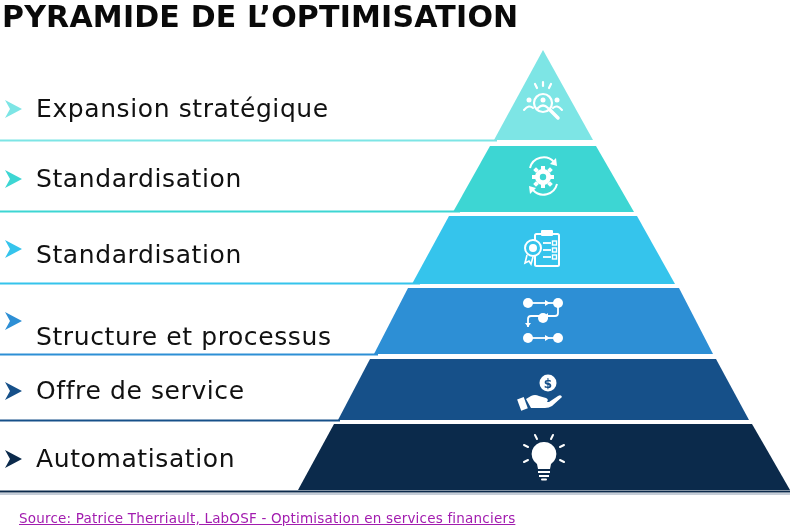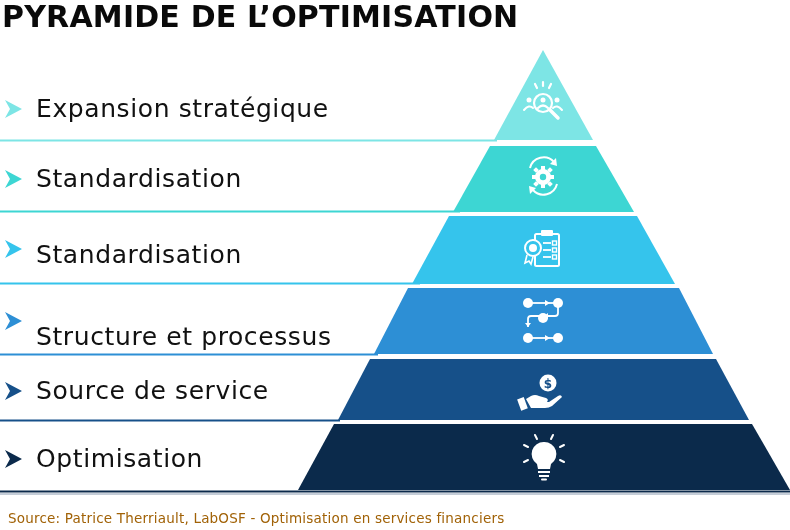--- a/index.html
+++ b/index.html
@@ -1,21 +1,21 @@
 <!DOCTYPE html>
 <html><head>
 <meta charset="utf-8">
 <style>
   html, body { margin: 0; padding: 0; background: #ffffff; }
   body { width: 790px; height: 530px; position: relative; overflow: hidden; font-family: "Liberation Sans", sans-serif; }
   .title { position: absolute; left: 2px; top: 0px; font-family: "DejaVu Sans", sans-serif; font-weight: bold; font-size: 30px; letter-spacing: 0.2px; color: #0a0a0a; line-height: 34px; white-space: nowrap; }
   svg.pyr { position: absolute; left: 0; top: 0; }
   .label { position: absolute; left: 36px; font-family: "DejaVu Sans", sans-serif; font-size: 25px; color: #111111; line-height: 30px; white-space: nowrap; letter-spacing: 0.6px; }
   .arrow { position: absolute; left: 2px; width: 22px; height: 22px; }
-  .source { position: absolute; left: 8px; top: 510px; font-family: "DejaVu Sans", sans-serif; font-size: 13.5px; color: #a16207; white-space: nowrap; letter-spacing: 0.2px; }
+  .source { position: absolute; left: 19px; top: 510px; font-family: "DejaVu Sans", sans-serif; font-size: 13.5px; color: #a21caf; white-space: nowrap; letter-spacing: 0.2px; text-decoration: underline; }
 </style>
 </head>
 <body>
 
 <div class="title">PYRAMIDE DE L’OPTIMISATION</div>
 
 <svg class="pyr" width="790" height="530" viewBox="0 0 790 530">
 
   <line x1="0" y1="140.5" x2="497" y2="140.5" stroke="#7de5e5" stroke-width="2"></line>
   <line x1="0" y1="211.5" x2="460" y2="211.5" stroke="#3dd6d3" stroke-width="2"></line>
@@ -143,20 +143,20 @@
 <div class="label" style="top:240px">Standardisation</div>
 
 <svg class="arrow" style="top:310px" viewBox="0 0 22 22">
     <polygon points="3,2 20,11 3,20 8,11" fill="#2d8fd5"></polygon>
   </svg>
 <div class="label" style="top:322px">Structure et processus</div>
 
 <svg class="arrow" style="top:380px" viewBox="0 0 22 22">
     <polygon points="3,2 20,11 3,20 8,11" fill="#165089"></polygon>
   </svg>
-<div class="label" style="top:376px">Source de service</div>
+<div class="label" style="top:376px">Offre de service</div>
 
 <svg class="arrow" style="top:448px" viewBox="0 0 22 22">
     <polygon points="3,2 20,11 3,20 8,11" fill="#0b2a4b"></polygon>
   </svg>
-<div class="label" style="top:444px">Optimisation</div>
+<div class="label" style="top:444px">Automatisation</div>
 
 <div class="source">Source: Patrice Therriault, LabOSF - Optimisation en services financiers</div>
 
 </body></html>

